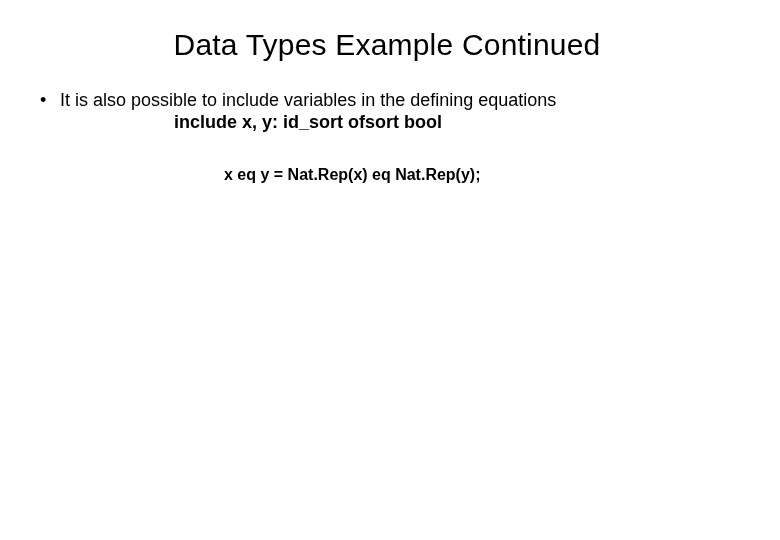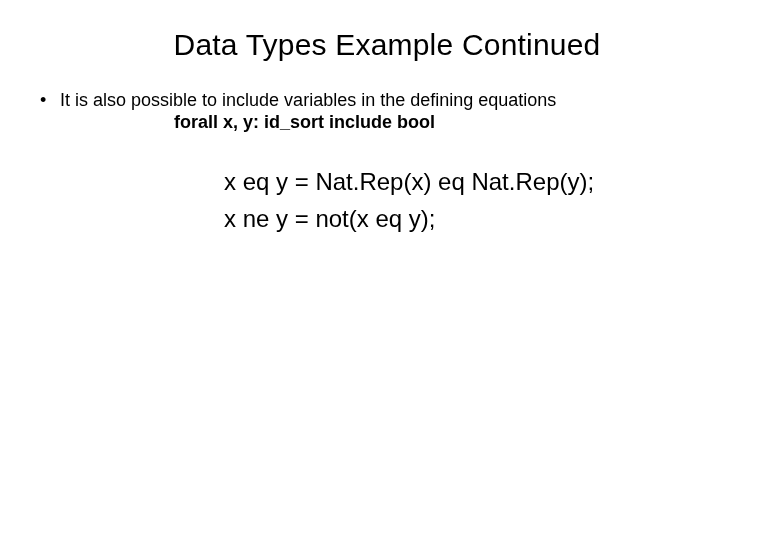--- a/index.html
+++ b/index.html
@@ -46,34 +46,33 @@
   }
   .forall-line {
     font-size: 18px;
     font-weight: 700;
     margin: 0 0 30px 150px;
   }
   .eq-block {
     margin-left: 200px;
   }
   .eq-line {
-    font-size: 24px;
-    font-weight: 400;
+    font-size: 16px;
+    font-weight: 700;
     line-height: 1.55;
   }
 </style>
 </head>
 <body>
 
 <div class="slide">
   <h1 class="title">Data Types Example Continued</h1>
 
   <ul class="bullets">
     <li>It is also possible to include variables in the defining equations</li>
   </ul>
 
-  <div class="forall-line">forall  x, y: id_sort   include  bool</div>
+  <div class="forall-line">include  x, y: id_sort   ofsort  bool</div>
 
   <div class="eq-block">
     <div class="eq-line">x eq y = Nat.Rep(x) eq Nat.Rep(y);</div>
-    <div class="eq-line">x ne y = not(x eq y);</div>
   </div>
 </div>
 
 </body></html>

